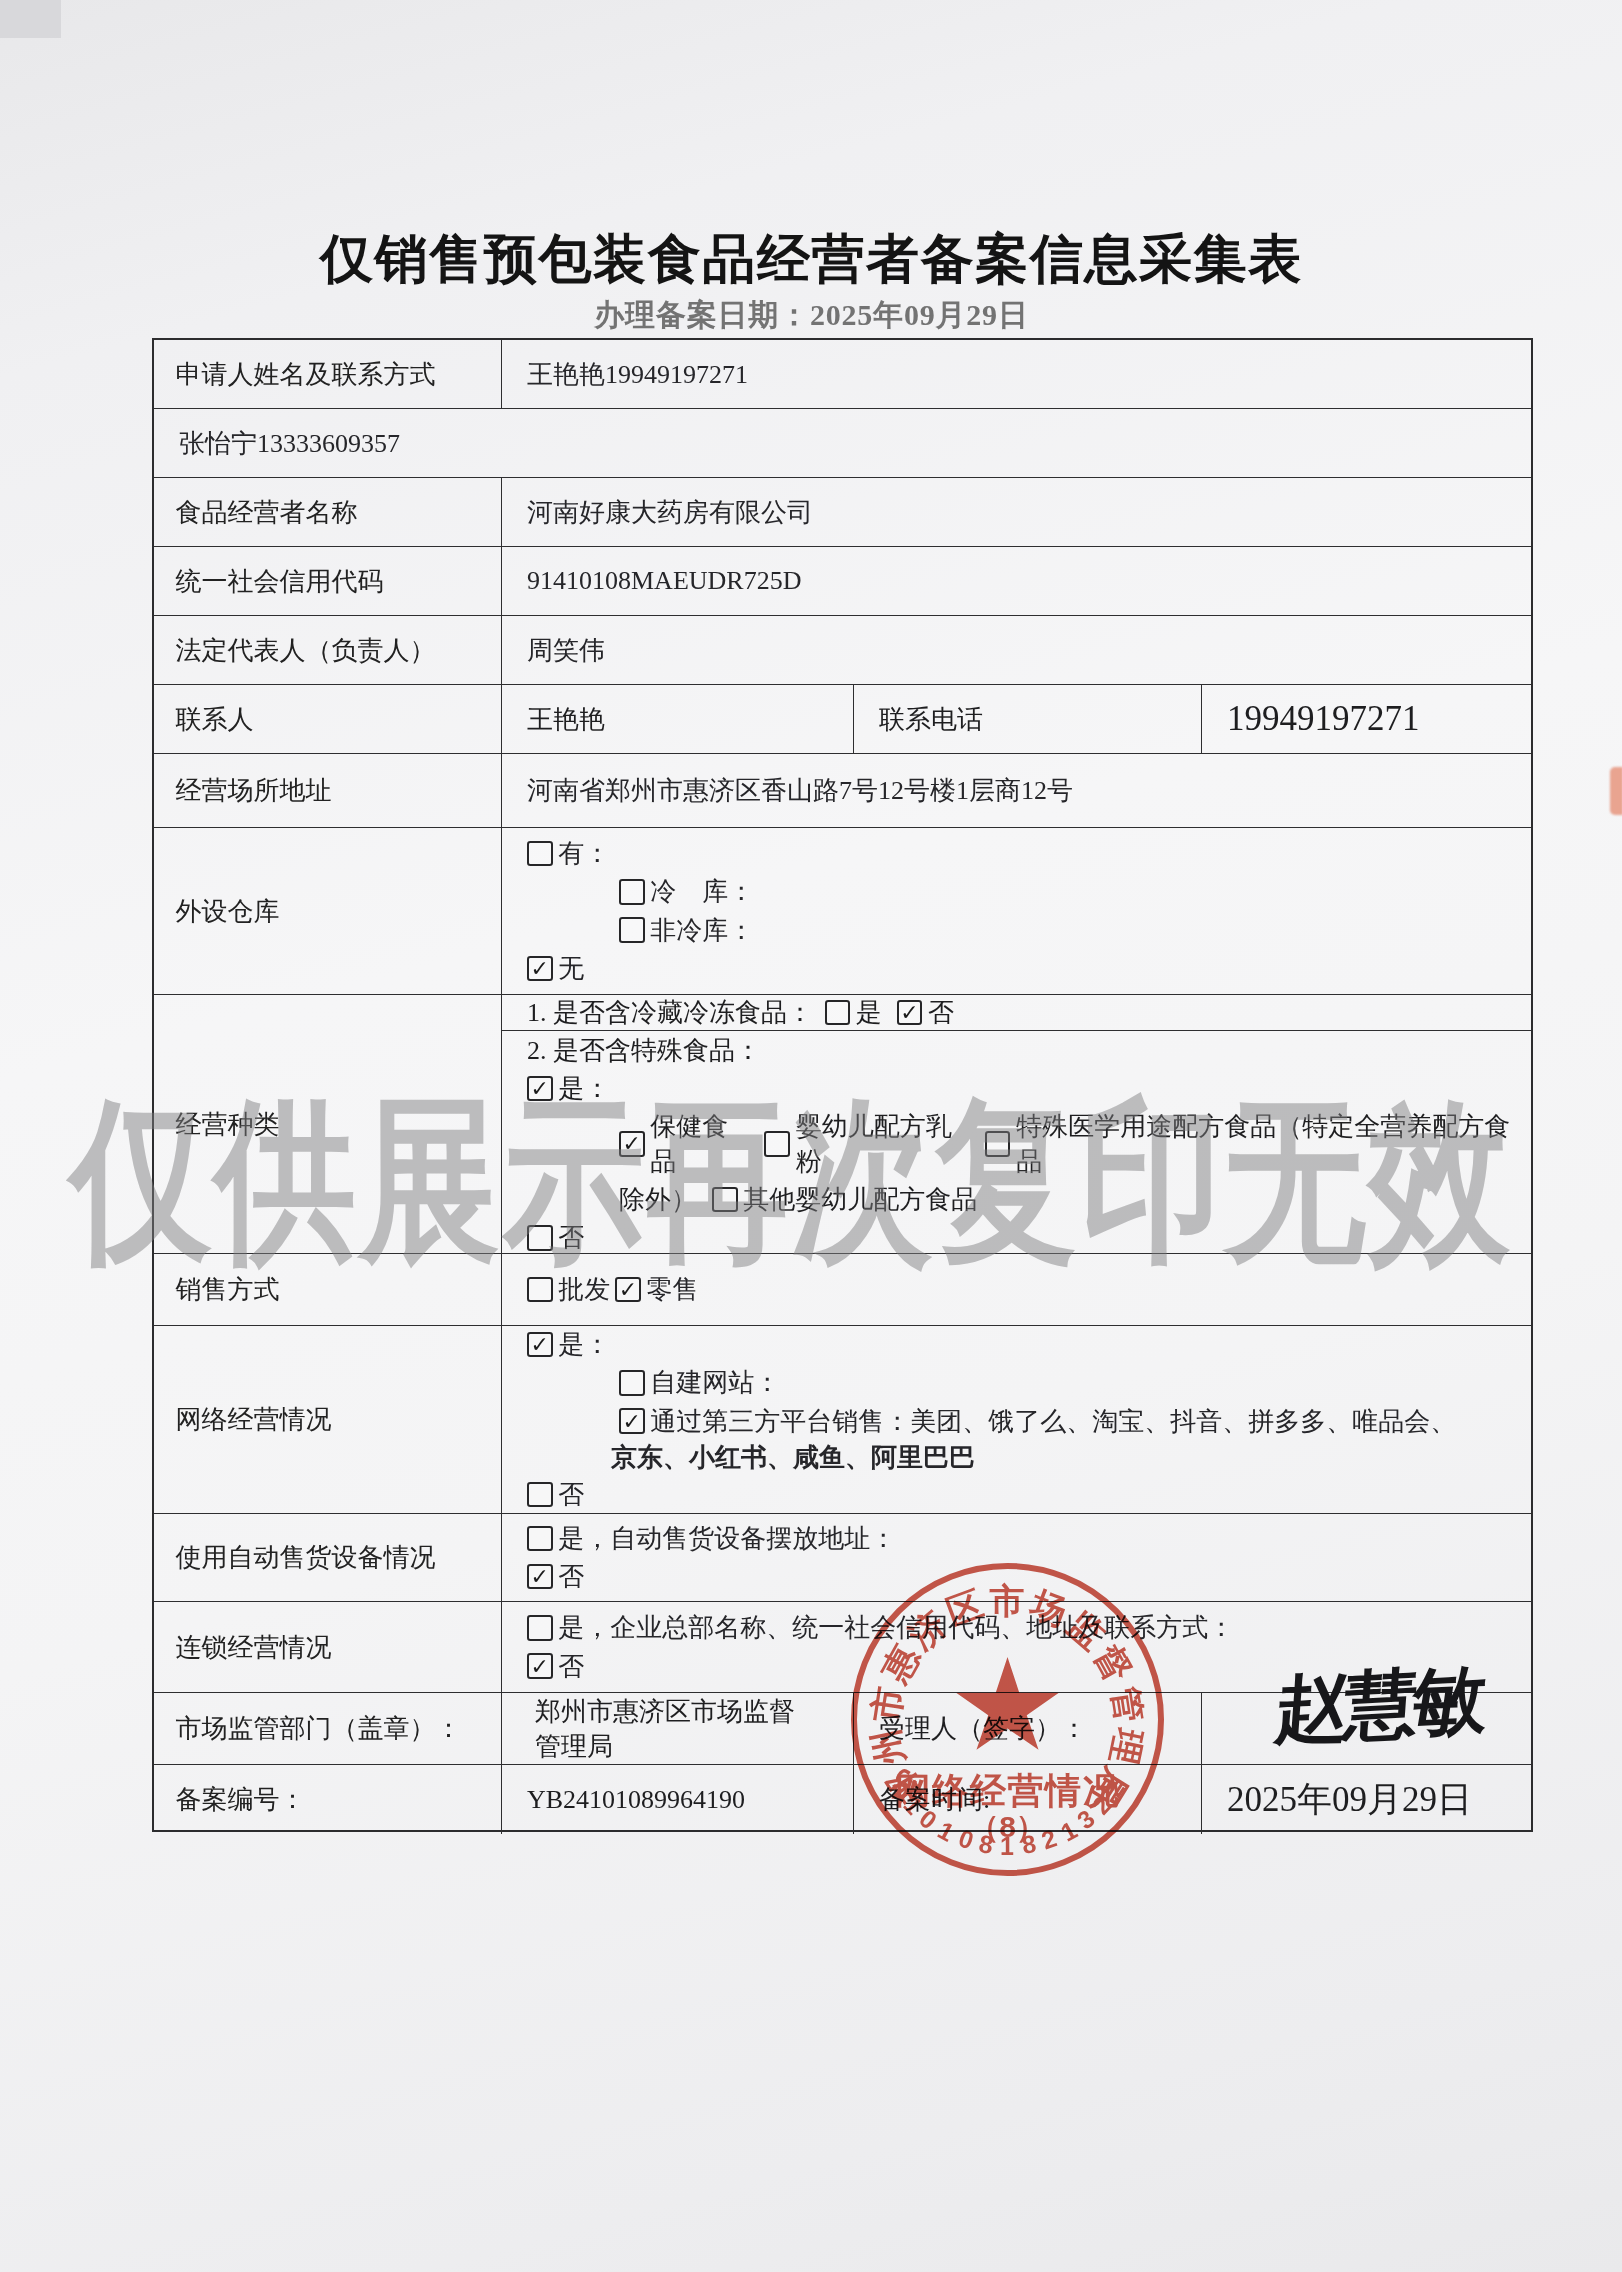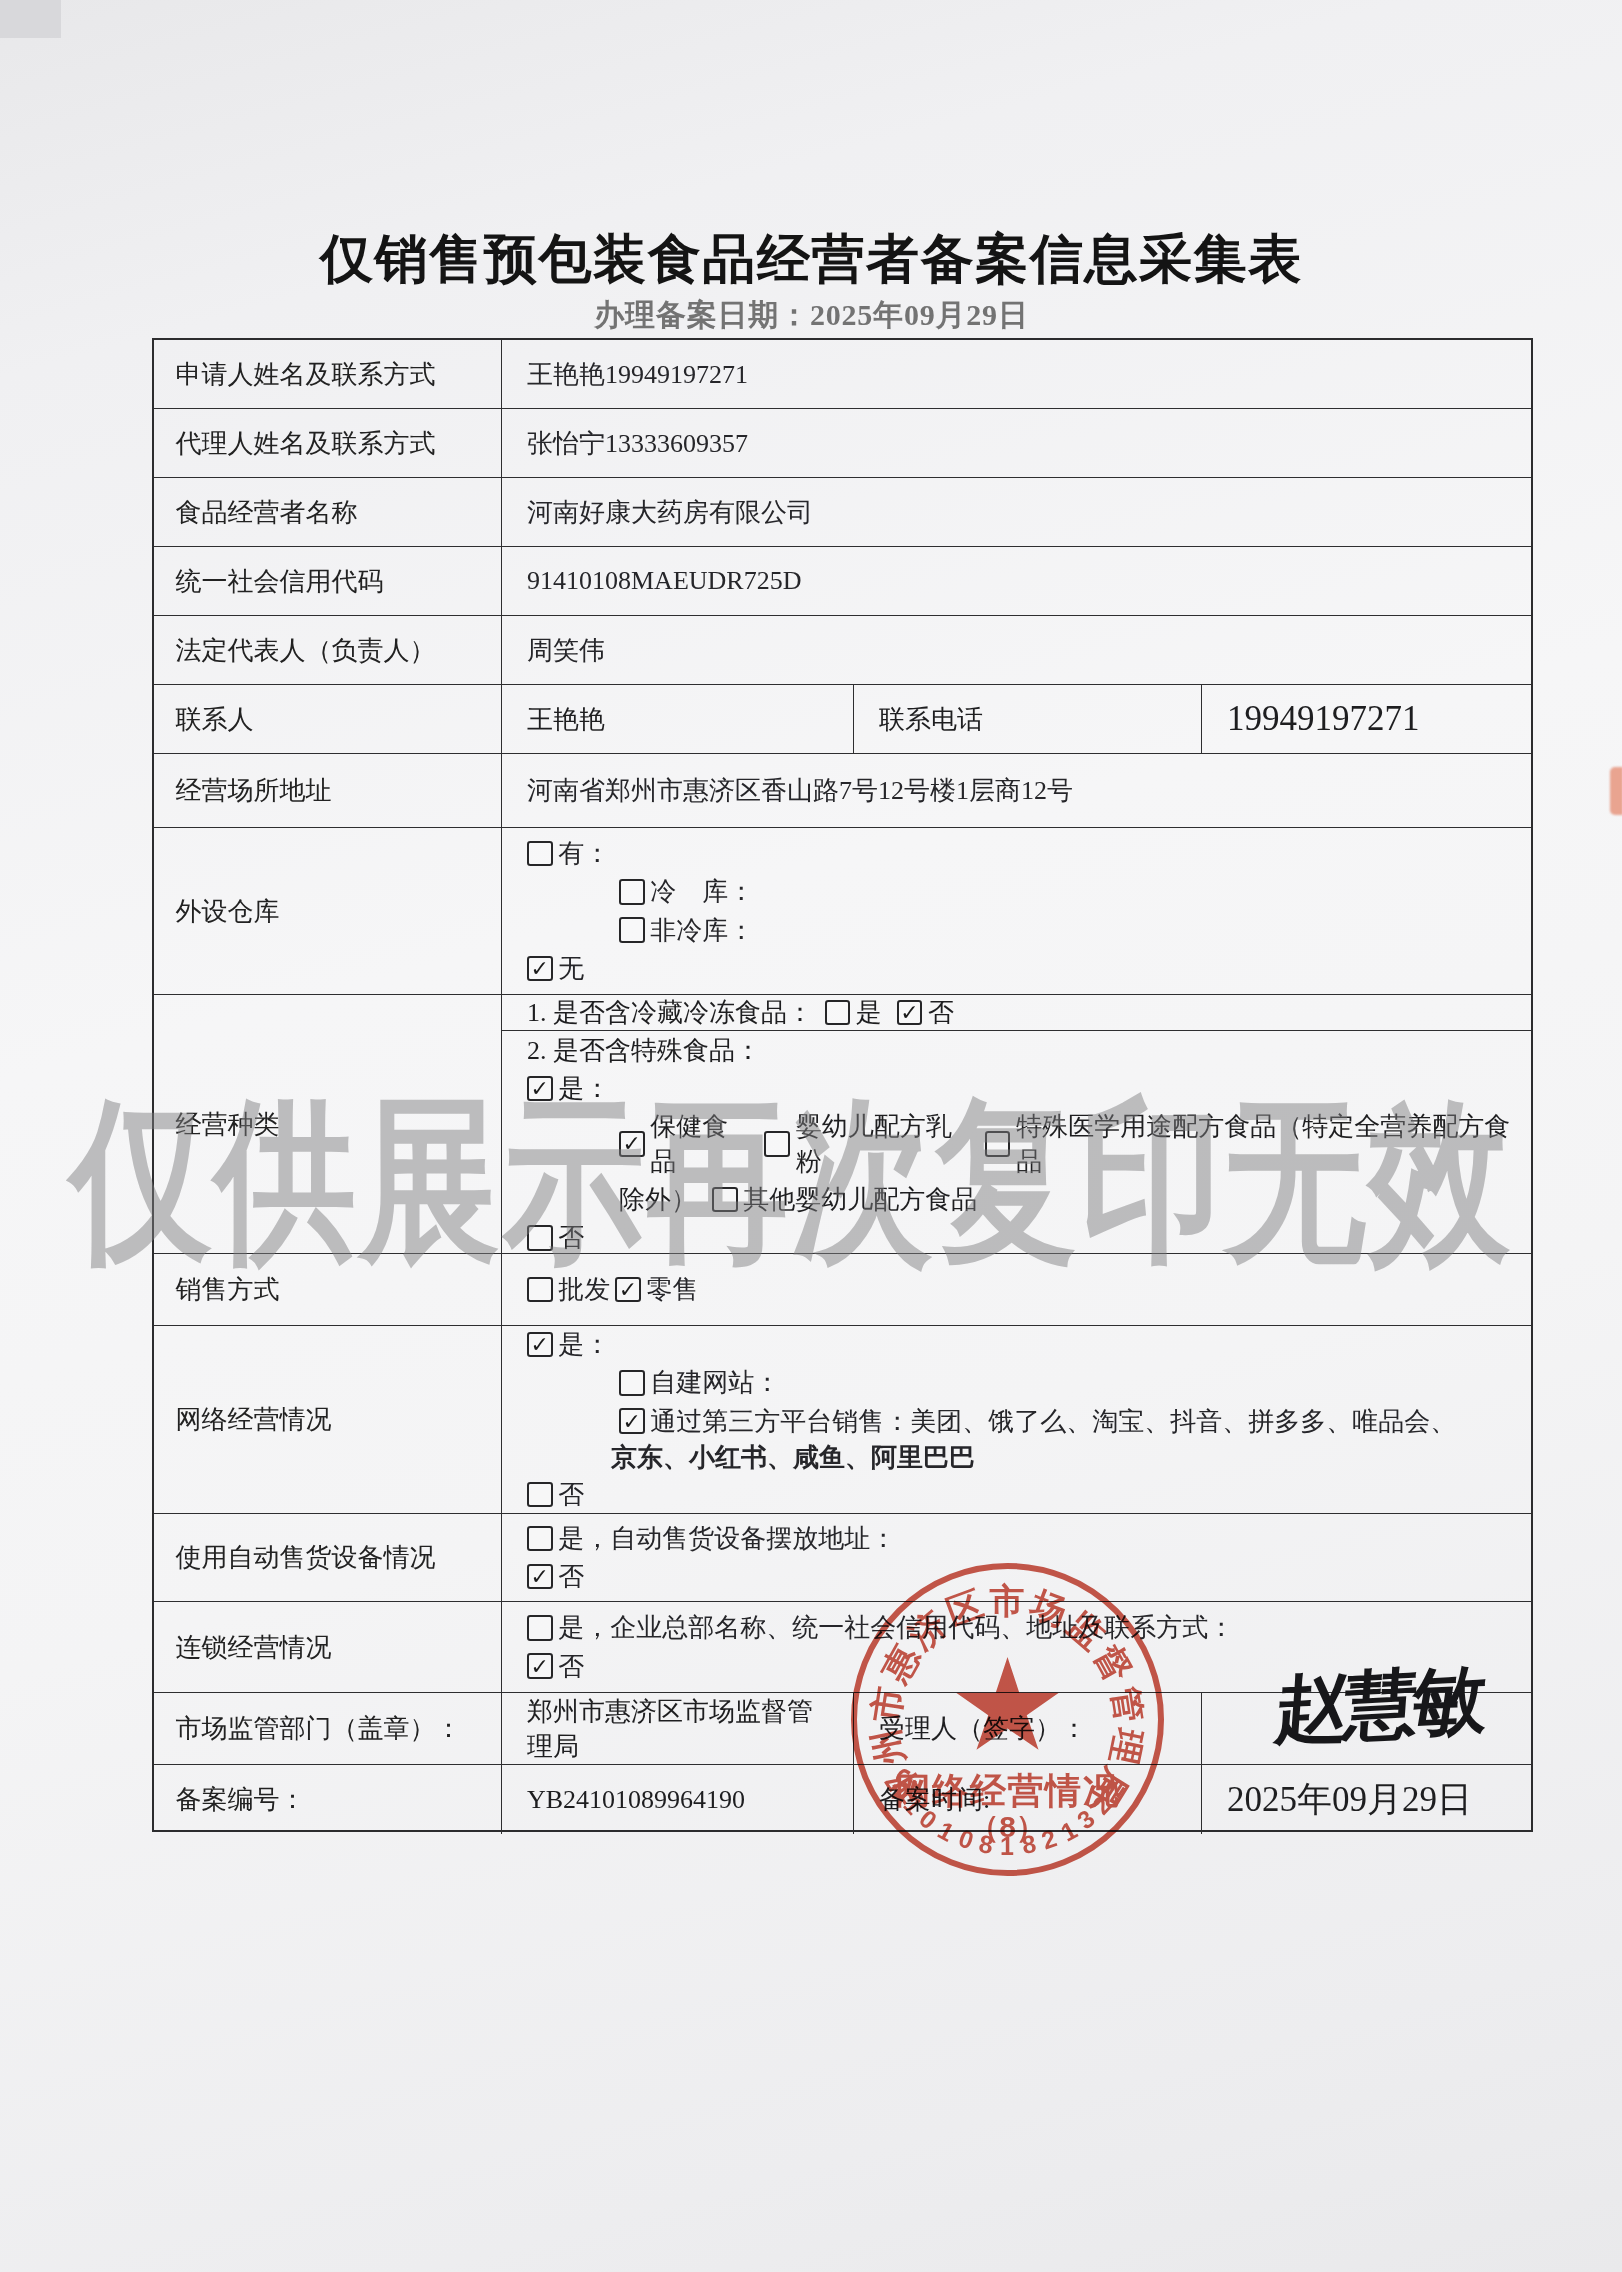--- a/index.html
+++ b/index.html
@@ -97,21 +97,20 @@
   <span>办理备案日期：</span><span>2025年09月29日</span>
 </div>
 
 <div class="form-table">
 
   <div class="row" style="height:68px">
     <div class="lbl">申请人姓名及联系方式</div>
     <div class="val">王艳艳19949197271</div>
   </div>
   <div class="row" style="height:69px">
-    <div class="lbl">代理人姓名及联系方式</div>
     <div class="val">张怡宁13333609357</div>
   </div>
   <div class="row" style="height:69px">
     <div class="lbl">食品经营者名称</div>
     <div class="val">河南好康大药房有限公司</div>
   </div>
   <div class="row" style="height:69px">
     <div class="lbl">统一社会信用代码</div>
     <div class="val">91410108MAEUDR725D</div>
   </div>
@@ -266,21 +265,21 @@
       <div class="ln">
         <span class="cb">✓</span>
         <span>否</span>
       </div>
     </div>
   </div>
 
   <div class="row" style="height:72px">
     <div class="lbl">市场监管部门（盖章）：</div>
     <div class="cellmid" style="align-items:center;">
-      <div class="wrapblock" style="margin-left:0px">郑州市惠济区市场监督管理局</div>
+      <div class="wrapblock" style="margin-left:8px">郑州市惠济区市场监督管理局</div>
     </div>
     <div class="celllbl">受理人（签字）：</div>
     <div class="cellend"></div>
   </div>
 
   <div class="row" style="height:70px">
     <div class="lbl">备案编号：</div>
     <div class="cellmid">YB24101089964190</div>
     <div class="celllbl">备案时间:</div>
     <div class="cellend">2025年09月29日</div>

